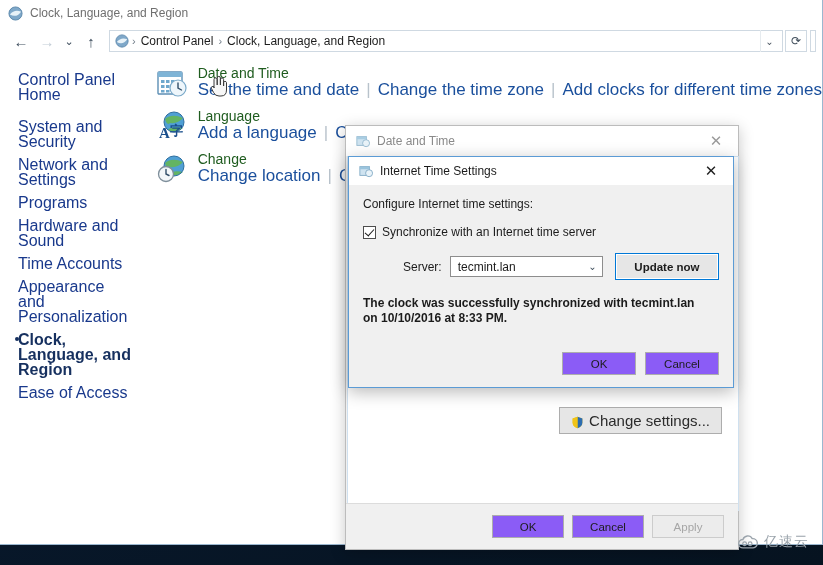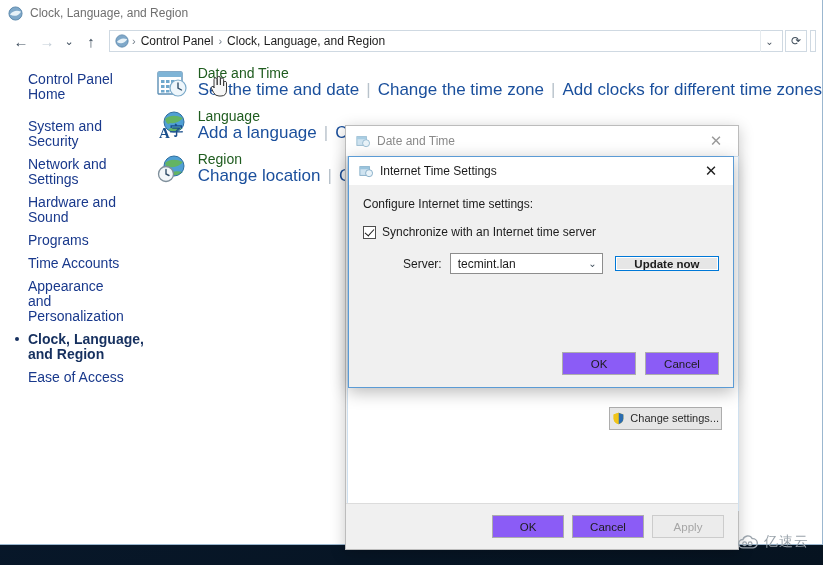--- a/index.html
+++ b/index.html
@@ -67,22 +67,22 @@
   }
   #searchfield {
     width: 6px; height: 22px; margin-left: 3px;
     border: 1px solid #cfd9e2; background: #fff;
   }
 
   
   #exp-body { display: flex; height: 489px; }
   #sidebar { width: 195px; padding-top: 12px; }
   .side-item {
-    font-size: 14px; color: #19398c;
-    padding: 4px 0 4px 28px; line-height: 15px;
+    font-size: 16px; color: #19398c;
+    padding: 4px 0 4px 18px; line-height: 15px;
     position: relative; cursor: default;
   }
   .side-item.home { margin-bottom: 9px; }
   .side-item.current { font-weight: bold; color: #16305f; }
   .side-item.current::before {
     content: ""; position: absolute; left: 15px; top: 9px;
     width: 4px; height: 4px; border-radius: 50%; background: #16305f;
   }
 
   #main { flex: 1; padding-top: 8px; }
@@ -124,22 +124,22 @@
     font-size: 15px; color: #9a9a9a;
   }
   #dt-inner {
     position: absolute; left: 1px; top: 30px;
     width: 392px; height: 355px;
     background: #ffffff; border: 1px solid #cfe0ef;
   }
   #dt-change-settings {
     position: absolute; right: 16px; top: 250px;
     border: 1px solid #adadad; background: #e6e6e6;
-    font-size: 11px; color: #2b2b2b;
-    padding: 4px 2px; display: flex; align-items: flex-start; gap: 5px;
+    font-size: 15px; color: #2b2b2b;
+    padding: 4px 11px; display: flex; align-items: flex-end; gap: 5px;
   }
   #dt-footer {
     position: absolute; left: 0; bottom: 0; width: 100%; height: 46px;
     background: #f0f0f0; border-top: 1px solid #dcdcdc;
     display: flex; align-items: center; justify-content: flex-end;
     gap: 8px; padding-right: 14px;
   }
   .winbtn {
     min-width: 72px; height: 23px;
     border: 1px solid #adadad; background: #8b5cf6;
@@ -191,21 +191,21 @@
     border: 1px solid #8d8d8d;
     display: flex; align-items: center; padding: 0 0 0 7px;
     font-size: 12px; color: #1b1b1b; position: relative;
   }
   #it-server-caret {
     margin-left: auto; width: 19px; height: 19px;
     display: flex; align-items: center; justify-content: center;
     font-size: 10px; color: #41505e;
   }
   #it-update-btn {
-    margin-left: 12px; width: 116px; height: 15px;
+    margin-left: 12px; width: 116px; height: 27px;
     border: 1px solid #0078d7; background: #e6e6e6;
     box-shadow: inset 0 0 0 1px #ffffff;
     font-size: 11.5px; color: #1b1b1b; font-weight: bold;
     display: flex; align-items: center; justify-content: center;
   }
   #it-status {
     margin-top: 16px; font-size: 12px; font-weight: bold;
     color: #1b1b1b; line-height: 15px; padding-right: 8px;
   }
   #it-footer {
@@ -266,22 +266,22 @@
     <div id="refreshbtn">⟳</div>
     <div id="searchfield"></div>
   </div>
 
   <div id="exp-body">
 
     <div id="sidebar">
       <div class="side-item home">Control Panel Home</div>
       <div class="side-item">System and Security</div>
       <div class="side-item">Network and Settings</div>
+      <div class="side-item">Programs</div>
       <div class="side-item">Hardware and Sound</div>
-      <div class="side-item">Programs</div>
       <div class="side-item">Time Accounts</div>
       <div class="side-item" style="width:120px;">Appearance and Personalization</div>
       <div class="side-item current">Clock, Language, and Region</div>
       <div class="side-item">Ease of Access</div>
     </div>
 
     <div id="main">
 
       <div class="cat">
         <div class="cat-icon">
@@ -342,21 +342,21 @@
           <svg width="32" height="32" viewBox="0 0 32 32">
             <circle cx="18" cy="13" r="10" fill="#4f9fd4"></circle>
             <path d="M9 10 Q16 4 27 9 Q22 15 14 14 Q11 17 9 10Z" fill="#63b463"></path>
             <path d="M13 20 Q19 17 27 19 Q22 23 15 22Z" fill="#63b463"></path>
             <circle cx="18" cy="13" r="10" fill="none" stroke="#2f6f9f" stroke-width="1"></circle>
             <circle cx="10" cy="21" r="7.5" fill="#f2f7fa" stroke="#7e8e9a" stroke-width="1.3"></circle>
             <path d="M10 16.5 L10 21 L13 22.5" stroke="#33506b" stroke-width="1.4" fill="none" stroke-linecap="round"></path>
           </svg>
         </div>
         <div>
-          <div class="cat-title">Region</div>
+          <div class="cat-title">Change</div>
           <div class="cat-links">
             <span class="lk">Change location</span>
             <span class="sep">|</span>
             <span class="lk">C</span>
           </div>
         </div>
       </div>
 
     </div>
   </div>
@@ -416,20 +416,21 @@
 
     <div id="it-server-row">
       <span id="it-server-label">Server:</span>
       <div id="it-server-select">
         <span>tecmint.lan</span>
         <span id="it-server-caret">⌄</span>
       </div>
       <div id="it-update-btn">Update now</div>
     </div>
 
+    <div id="it-status">The clock was successfully synchronized with tecmint.lan on 10/10/2016 at 8:33 PM.</div>
   </div>
 
   <div id="it-footer">
     <div class="winbtn">OK</div>
     <div class="winbtn">Cancel</div>
   </div>
 </div>
 
 <div id="watermark">
   <svg width="22" height="16" viewBox="0 0 26 18">

